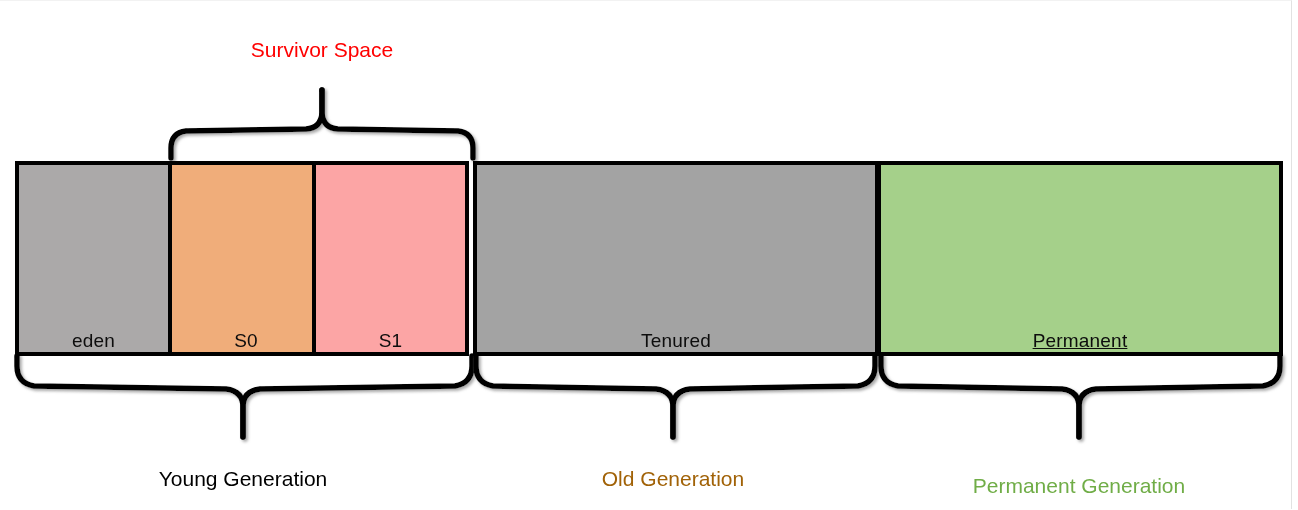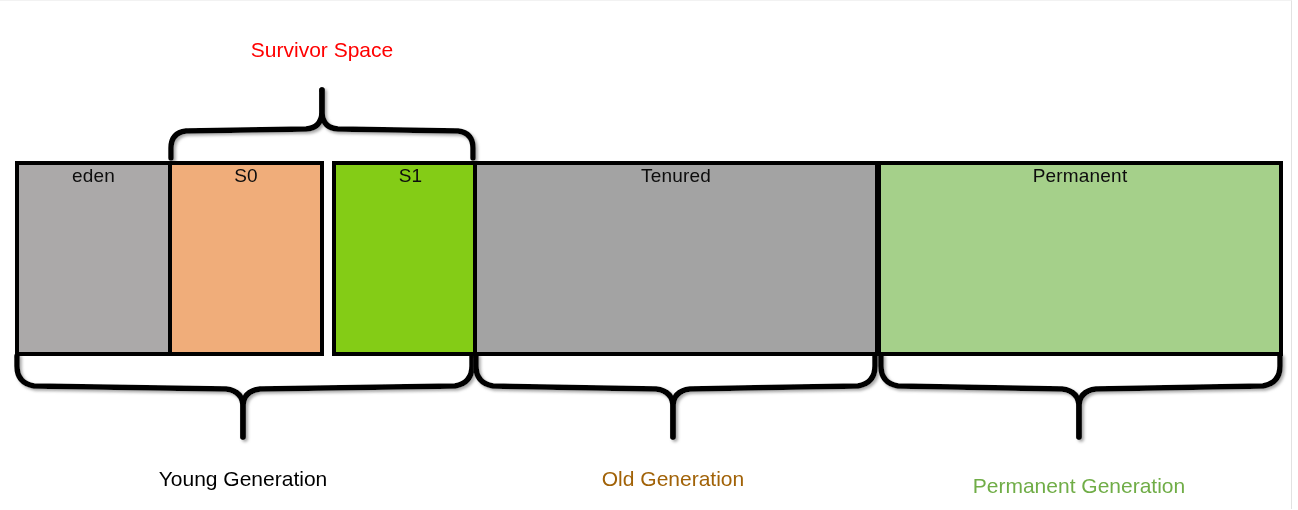--- a/index.html
+++ b/index.html
@@ -34,21 +34,21 @@
     top: 0;
     width: 1298px;
     height: 510px;
   }
 
   
   .region {
     position: absolute;
     box-sizing: border-box;
     display: flex;
-    align-items: flex-start;
+    align-items: flex-end;
     justify-content: center;
     border: 4px solid #000000;
     font-size: 19px;
     color: #0d0d0d;
     letter-spacing: 0.2px;
     white-space: nowrap;
   }
   .region .region-label { pointer-events: none; }
 
   
@@ -124,29 +124,29 @@
   </svg>
 
   <div class="region" style="left: 15px; top: 161px; width: 157px; height: 195px; background-color: rgb(171, 169, 169); border-color: rgb(0, 0, 0);">
     <span class="region-label">eden</span>
   </div>
 
   <div class="region" style="left: 168px; top: 161px; width: 156px; height: 195px; background-color: rgb(240, 173, 122); border-color: rgb(0, 0, 0);">
     <span class="region-label">S0</span>
   </div>
 
-  <div class="region" style="left: 332px; top: 161px; width: 157px; height: 195px; background-color: #84cc16; border-color: rgb(0, 0, 0);">
+  <div class="region" style="left: 312px; top: 161px; width: 157px; height: 195px; background-color: #fca5a5; border-color: rgb(0, 0, 0);">
     <span class="region-label">S1</span>
   </div>
 
   <div class="region" style="left: 473px; top: 161px; width: 406px; height: 195px; background-color: #a3a3a3; border-color: rgb(0, 0, 0);">
     <span class="region-label">Tenured</span>
   </div>
 
-  <div class="region" style="left: 877px; top: 161px; width: 406px; height: 195px; background-color: rgb(165, 208, 138); border-color: rgb(0, 0, 0);">
+  <div class="region" style="left: 877px; top: 161px; width: 406px; height: 195px; background-color: rgb(165, 208, 138); border-color: rgb(0, 0, 0); text-decoration: underline;">
     <span class="region-label">Permanent</span>
   </div>
 
   <div class="caption caption-survivor" style="left: 322px; top: 38px; color: rgb(255, 0, 0);">Survivor Space</div>
 
   <div class="caption caption-young" style="left: 243px; top: 467px; color: #000000;">Young Generation</div>
 
   <div class="caption caption-old" style="left: 673px; top: 467px; color: #a16207;">Old Generation</div>
 
   <div class="caption caption-perm" style="left: 1079px; top: 467px; color: rgb(112, 173, 71);">Permanent Generation</div>

